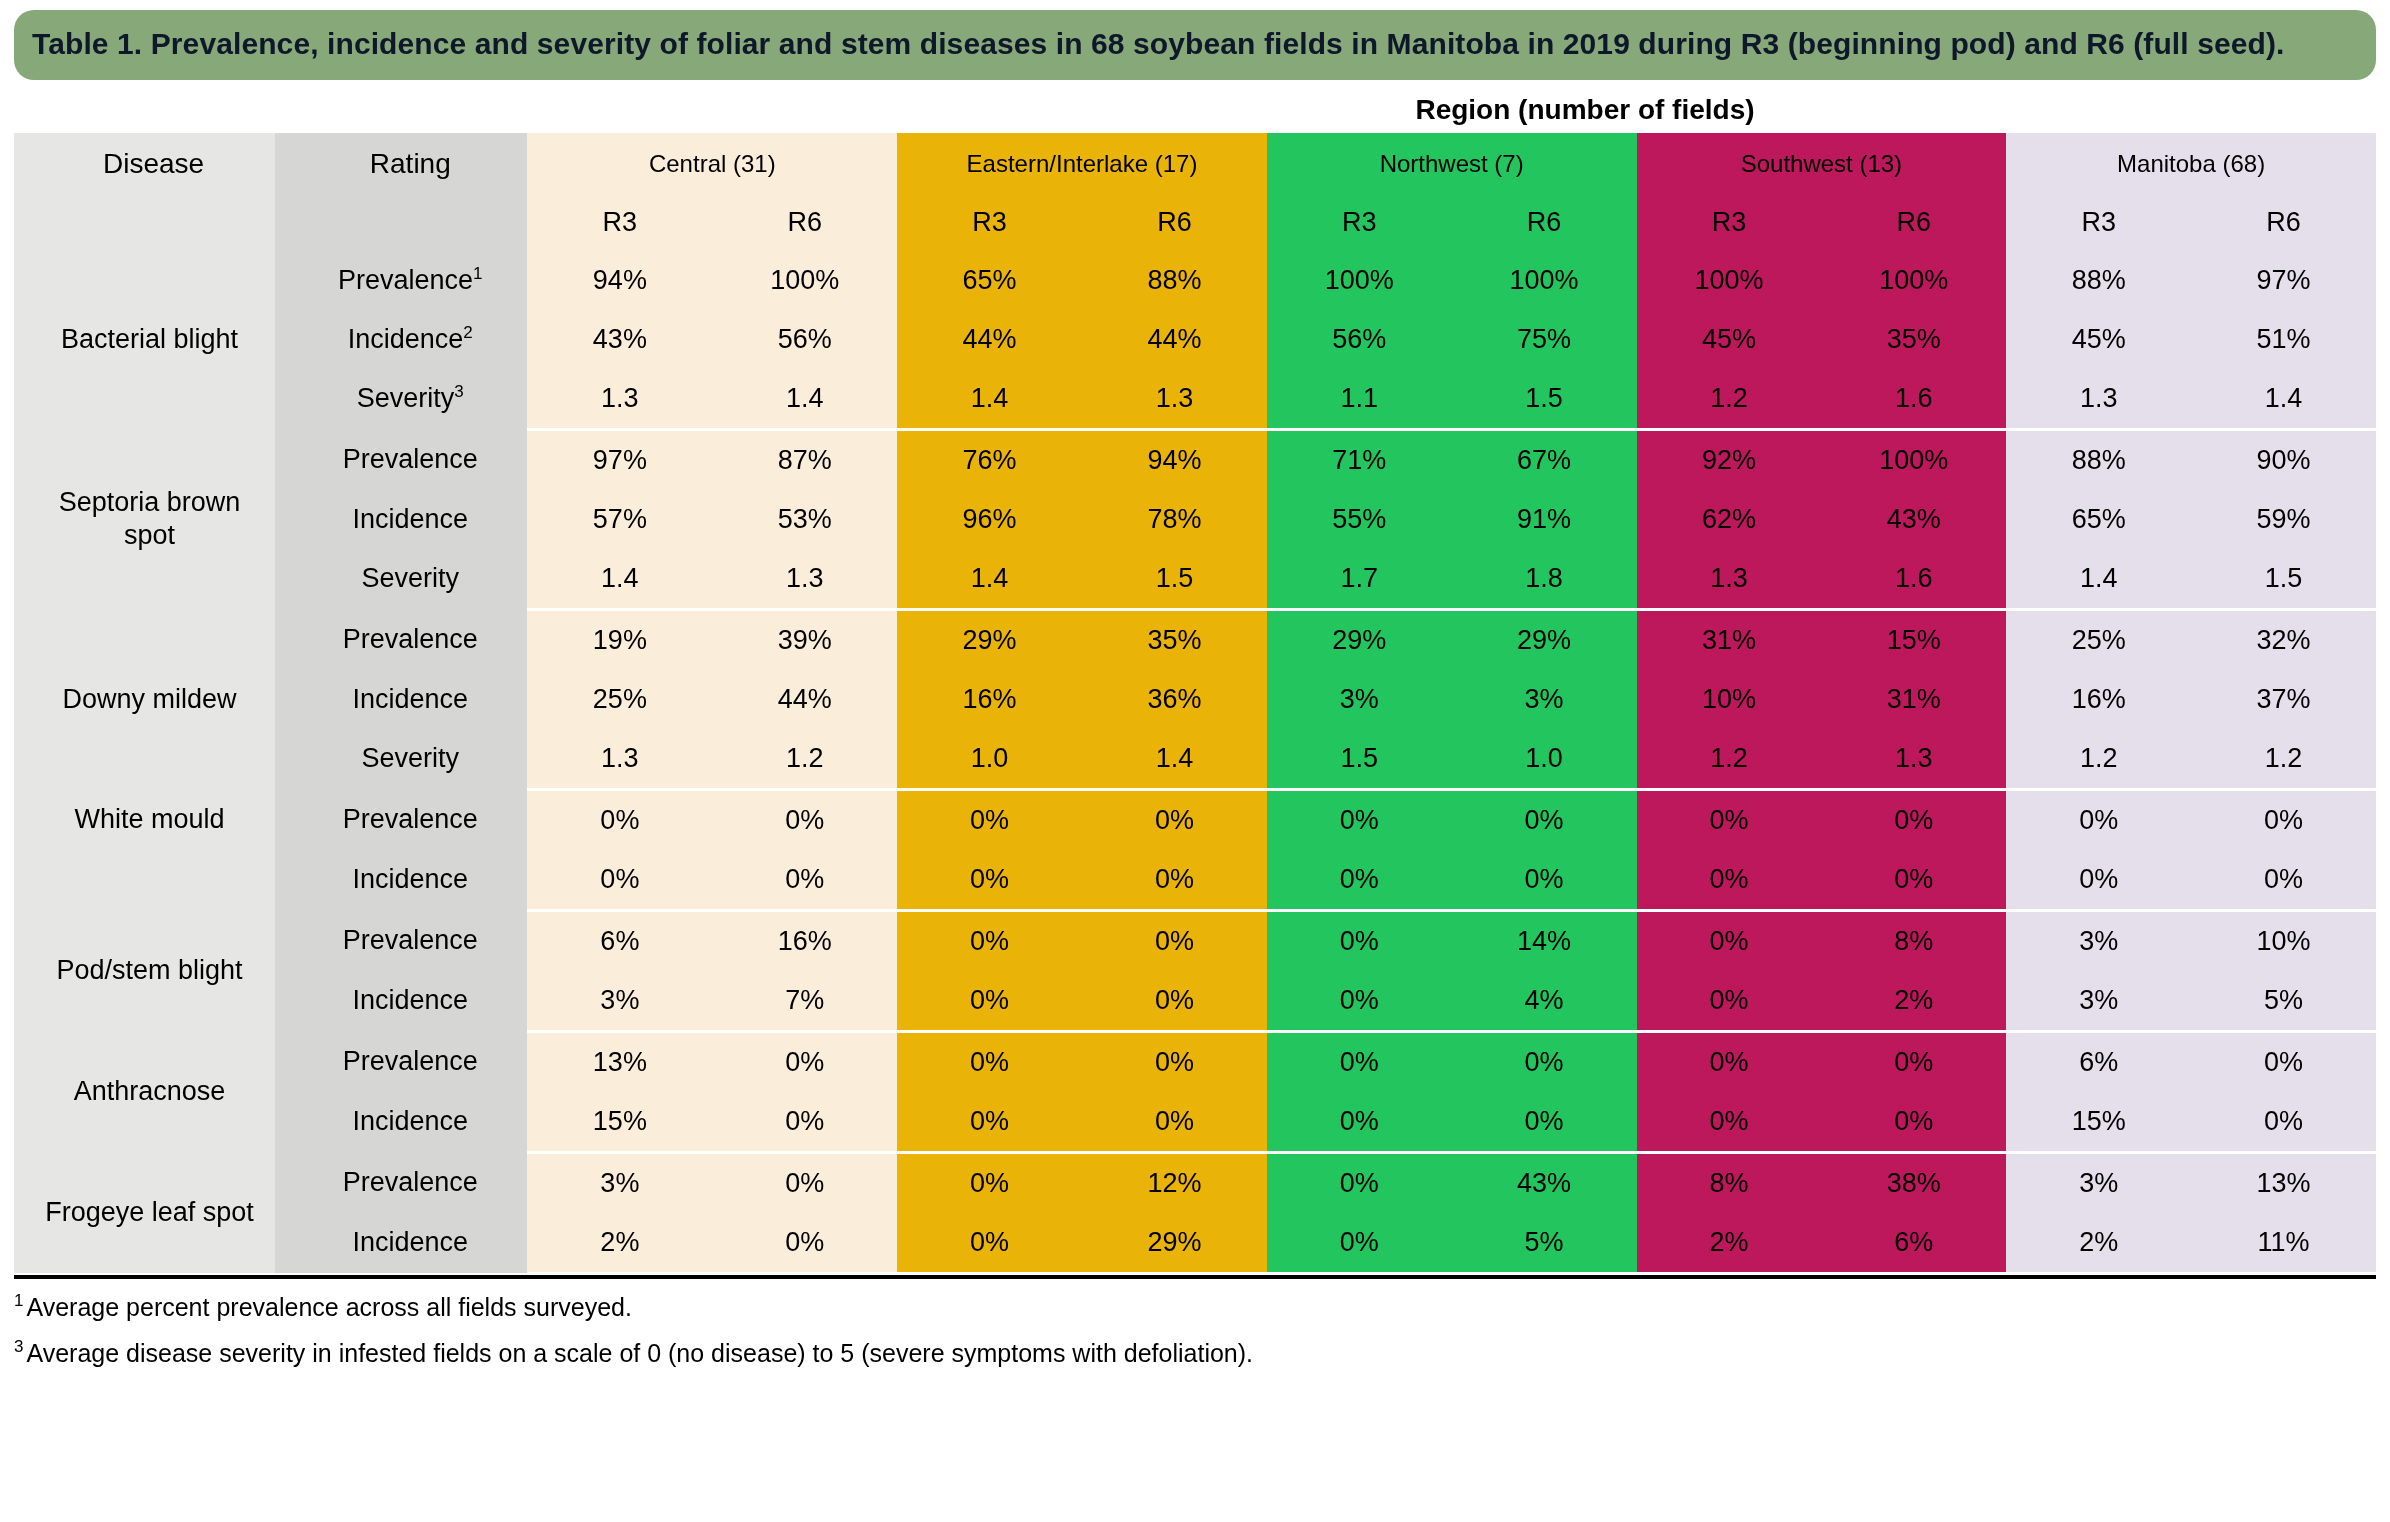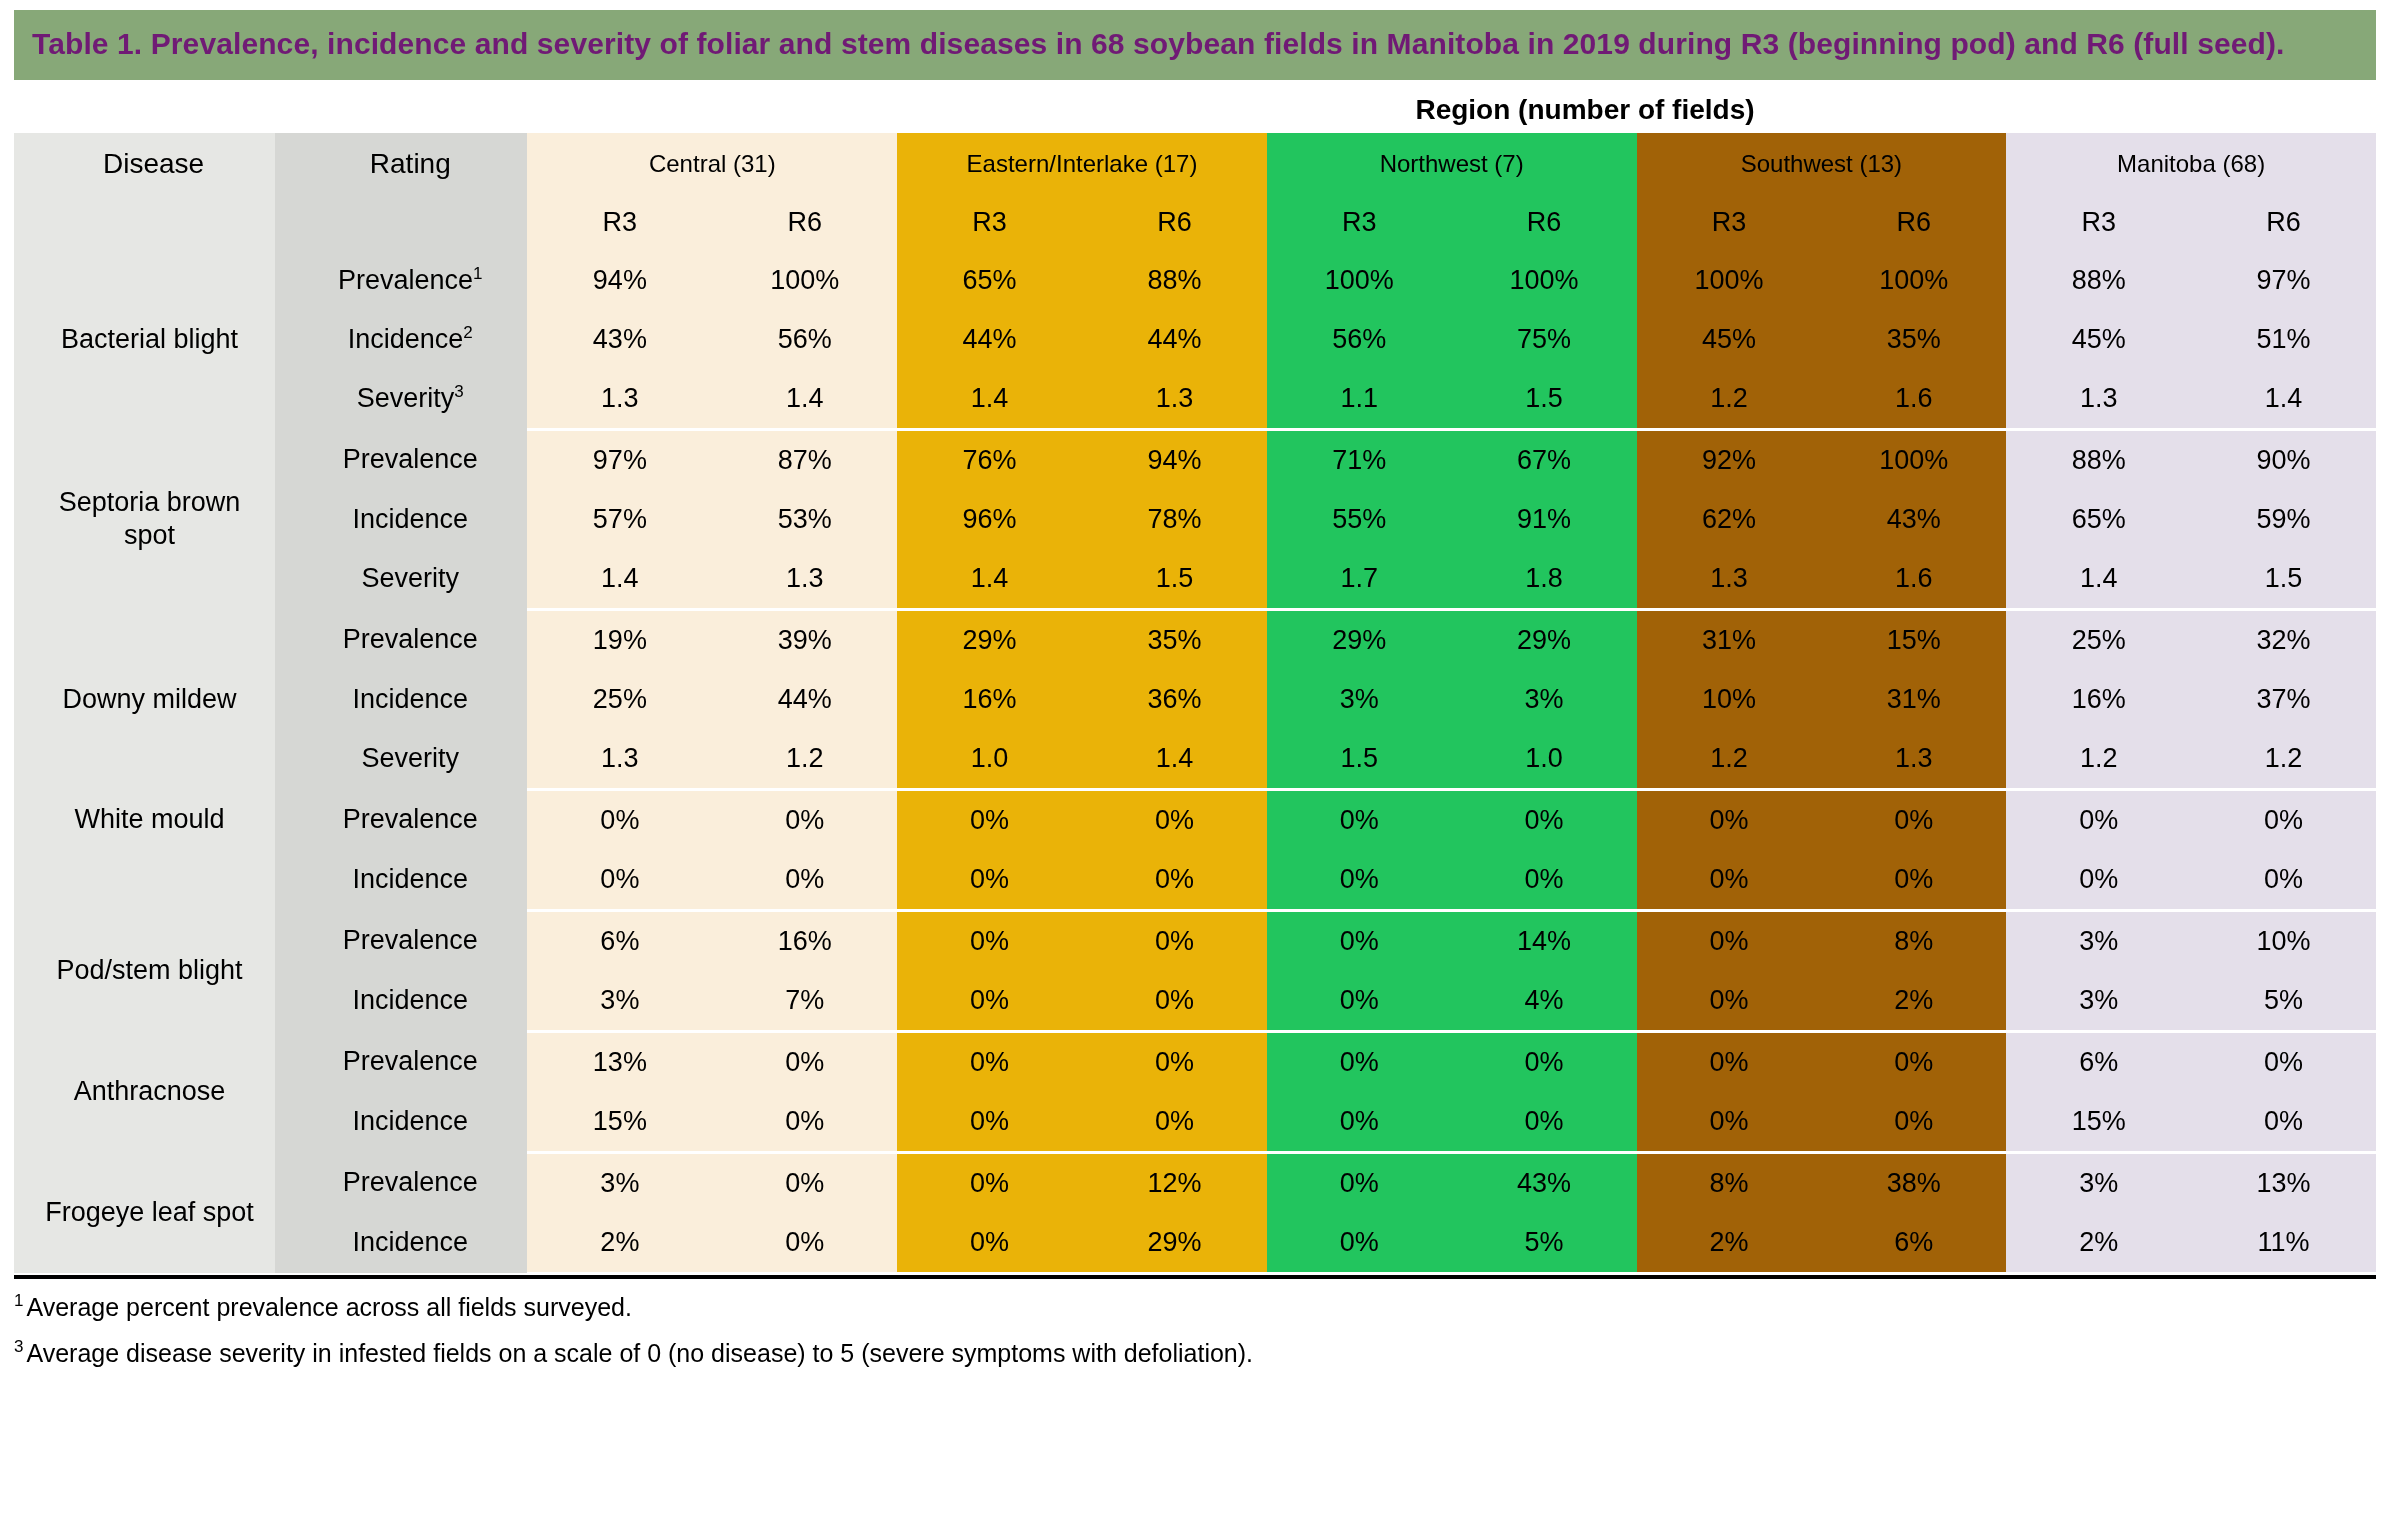--- a/index.html
+++ b/index.html
@@ -7,27 +7,28 @@
     width:2390px;height:1522px;
     background:#ffffff;
     font-family:"Liberation Sans", sans-serif;
     -webkit-font-smoothing:antialiased;
   }
   .sheet{position:relative;width:2390px;height:1522px;box-sizing:border-box;padding:0 14px;}
 
   
   .title-banner{
     background:#87a878;
-    color:#701a75;
+    color:#0f172a;
     font-weight:bold;
     font-size:30px;
     line-height:1.32;
     padding:14px 18px 16px 18px;
     margin-top:10px;
     letter-spacing:.1px;
+    border-radius:20px;
   }
 
   
   .region-band{
     height:46px;
     display:flex;
     align-items:center;
     margin-top:7px;
   }
   .region-band .spacer{width:780px;flex:0 0 780px;}
@@ -83,21 +84,21 @@
     text-align:left;
     padding-left:18px !important;
   }
 
   
   .t-dis   {background:#e6e7e4;}
   .t-rat   {background:#d6d7d4;}
   .t-cen   {background:#faeedb;}
   .t-eas   {background:#eab308;}
   .t-nor   {background:#22c55e;}
-  .t-sou   {background:#a16207;}
+  .t-sou   {background:#be185d;}
   .t-man   {background:#e4dfea;}
 
   
   td.cell{
     border-right:3px solid #ffffff;
     border-bottom:3px solid #ffffff;
     height:59px;
   }
   td.cell.last-col{border-right:0;}
   tr.group-end td.cell{border-bottom:3px solid #ffffff;}

